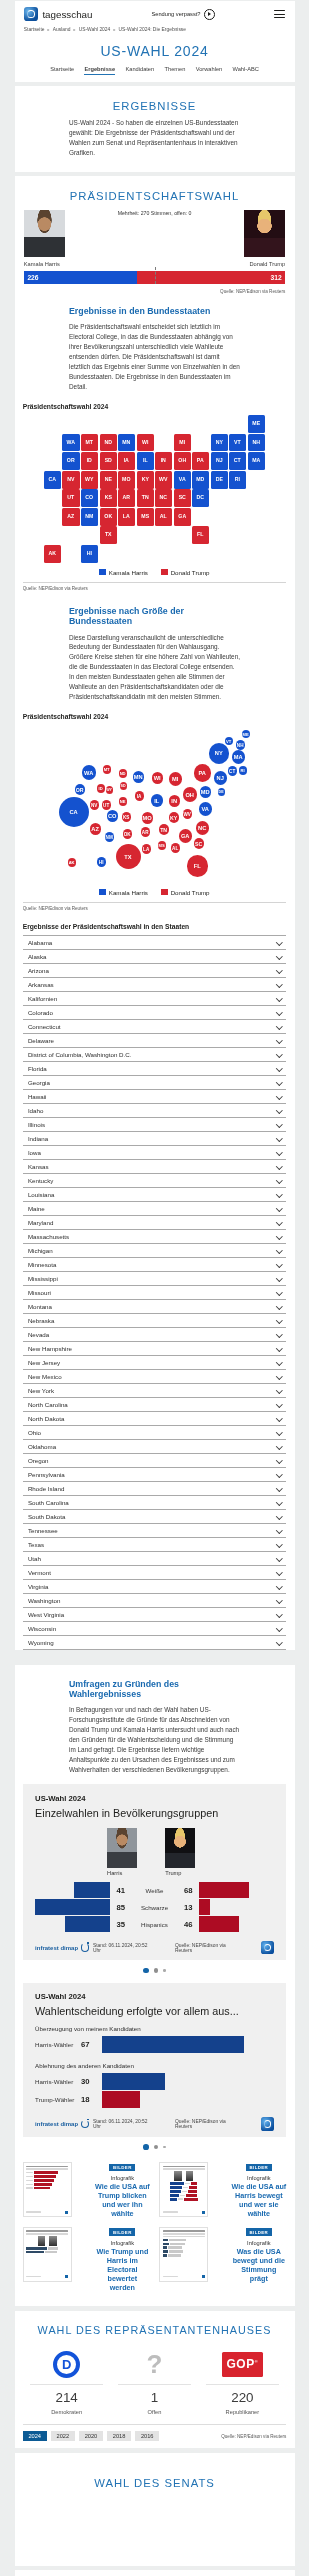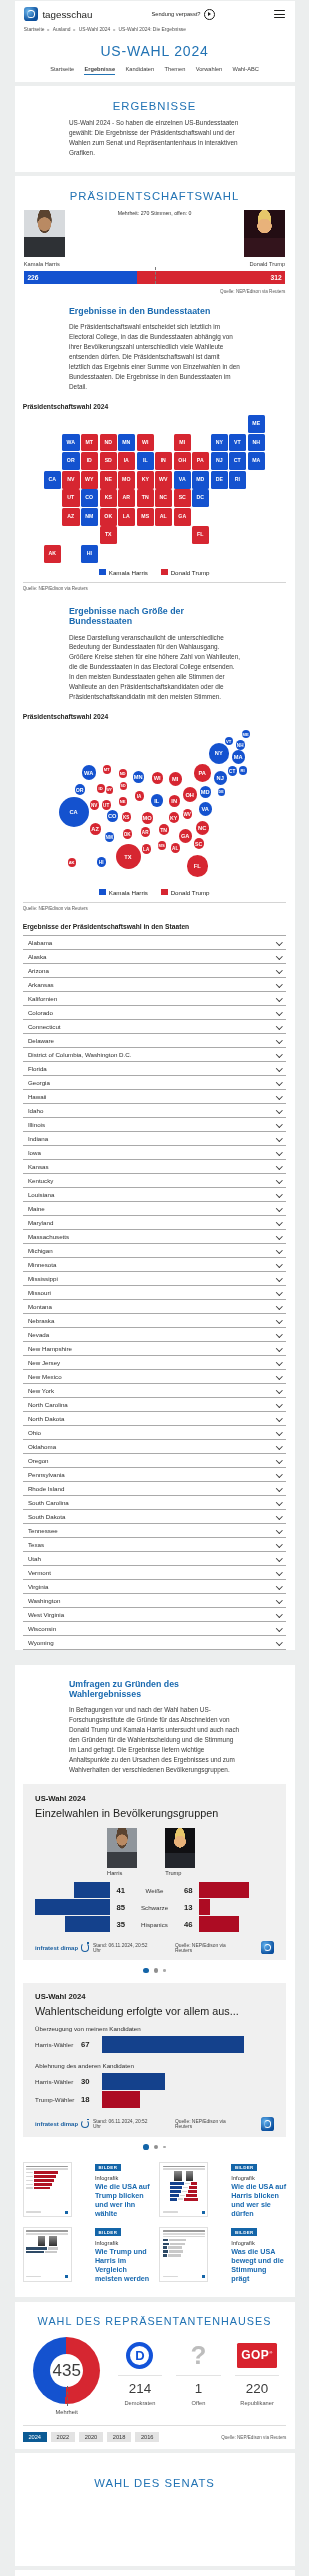--- a/index.html
+++ b/index.html
@@ -101,21 +101,21 @@
   .thumb{width:42px;height:48px;flex:none;background:#fff;border:0.5px solid #e0e0e0;padding:2.6px;display:flex;flex-direction:column;gap:1.3px;}
   .tl{height:1.5px;background:#d8d8d8;border-radius:0.5px;}
   .tl.dark{background:#9a9a9a;}
   .trow{display:flex;align-items:center;gap:1px;}
   .tb{height:2.6px;}
   .tb.red{background:#b01224;} .tb.blue{background:#14418c;} .tb.gray{background:#c9c9c9;}
   .tphoto{width:7.7px;height:9.8px;background:linear-gradient(#8d8d8d,#2f2f2f);}
   .tfoot{margin-top:auto;display:flex;justify-content:space-between;align-items:center;}
   .tfoot .tl{width:36%;height:1.5px;}
   .tfoot .sq{width:3.1px;height:3.1px;background:#1465a8;}
-  .tinfo{margin-left:23px;}
+  .tinfo{margin-left:23px;text-align:center;}
   .badge{display:inline-block;background:#1465a8;color:#fff;font-size:4.4px;font-weight:700;letter-spacing:0.4px;padding:1.3px 3.6px;}
   .tkick{font-size:5.7px;color:#333;margin:3.6px 0 1.5px;}
   .ttitle{font-size:7.2px;font-weight:700;color:#1a6ab0;line-height:1.25;}
   
   .house{padding:13.4px 8.2px 7.2px;}
   .house-flex{display:flex;margin-top:10.3px;align-items:flex-start;}
   .donut-col{width:88px;flex:none;text-align:center;}
   .donut{width:67px;height:67px;border-radius:50%;margin:0 auto;background:conic-gradient(#d62631 0 50.6%,#1452cf 50.6% 100%);position:relative;}
   .donut .hole{position:absolute;inset:17px;background:#fff;border-radius:50%;display:flex;align-items:center;justify-content:center;font-size:17px;color:#3c3c3c;}
   .donut .mark{position:absolute;left:50%;bottom:-1.5px;height:19.6px;border-left:1px dashed #666;}
@@ -701,21 +701,21 @@
             <div class="trow" style="justify-content: center;">
               <div class="tb blue" style="width: 7.2px;"></div>
               <div class="tl " style="width: 5.2px;"></div>
               <div class="tb red" style="width: 13.4px;"></div>
             </div>
             <div class="tfoot">
               <div class="tl "></div>
               <div class="sq"></div>
             </div>
           </div>
-          <div class="tinfo"><span class="badge">BILDER</span><div class="tkick">Infografik</div><div class="ttitle">Wie die USA auf Harris blicken und wer sie dürfen</div></div>
+          <div class="tinfo"><span class="badge">BILDER</span><div class="tkick">Infografik</div><div class="ttitle">Wie die USA auf Harris bewegt und wer sie wählte</div></div>
         </div>
         <div class="teaser">
           <div class="thumb">
             <div class="tl dark"></div>
             <div class="tl "></div>
             <div class="trow" style="justify-content: center; gap: 4.1px;">
               <div class="tphoto"></div>
               <div class="tphoto"></div>
             </div>
             <div class="trow">
@@ -724,21 +724,21 @@
             </div>
             <div class="trow">
               <div class="tb" style="background: rgb(46, 74, 102); width: 17.5px;"></div>
               <div class="tb gray" style="width: 12.4px;"></div>
             </div>
             <div class="tfoot">
               <div class="tl "></div>
               <div class="sq"></div>
             </div>
           </div>
-          <div class="tinfo"><span class="badge">BILDER</span><div class="tkick">Infografik</div><div class="ttitle">Wie Trump und Harris im Vergleich meisten werden</div></div>
+          <div class="tinfo"><span class="badge">BILDER</span><div class="tkick">Infografik</div><div class="ttitle">Wie Trump und Harris im Electoral bewertet werden</div></div>
         </div>
         <div class="teaser">
           <div class="thumb">
             <div class="tl dark"></div>
             <div class="tl "></div>
             <div class="tl "></div>
             <div class="trow">
               <div class="tb" style="background: rgb(46, 74, 102); width: 5.2px;"></div>
               <div class="tb gray" style="width: 17.5px;"></div>
             </div>
@@ -764,27 +764,20 @@
             </div>
           </div>
           <div class="tinfo"><span class="badge">BILDER</span><div class="tkick">Infografik</div><div class="ttitle">Was die USA bewegt und die Stimmung prägt</div></div>
         </div>
       </div>
   </div>
 
   <div class="card house">
     <h2 class="sec-h2" style="font-size:10.8px;">WAHL DES REPRÄSENTANTENHAUSES</h2>
     <div class="house-flex">
-      <div class="donut-col">
-        <div class="donut">
-          <div class="hole">435</div>
-          <div class="mark"></div>
-        </div>
-        <div class="maj-lbl">Mehrheit</div>
-      </div>
       <div class="party-grid" id="partyGrid">
           <div>
             <div class="plogo">
               <div class="dlogo">D</div>
             </div>
             <div class="pline"></div>
             <div class="pval">214</div>
             <div class="pname">Demokraten</div>
           </div>
           <div>

